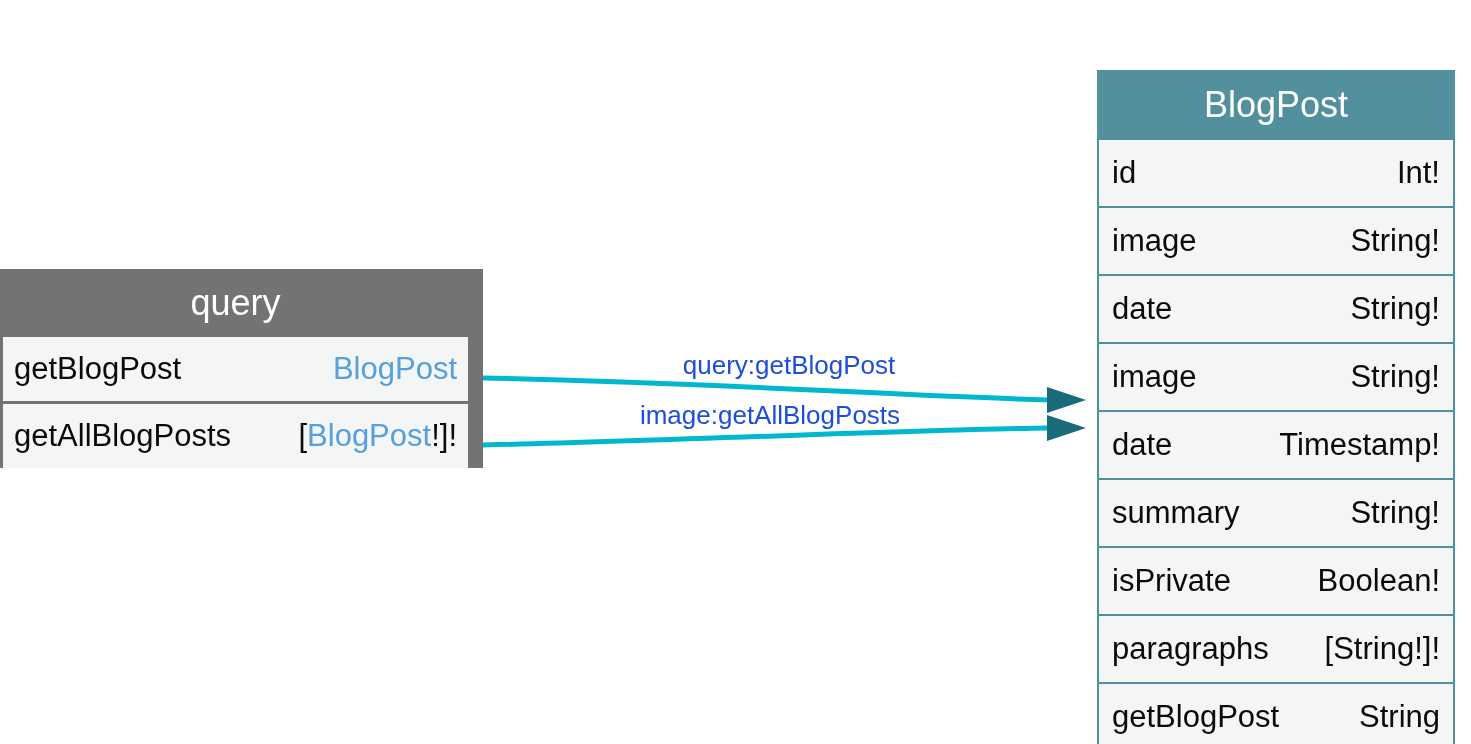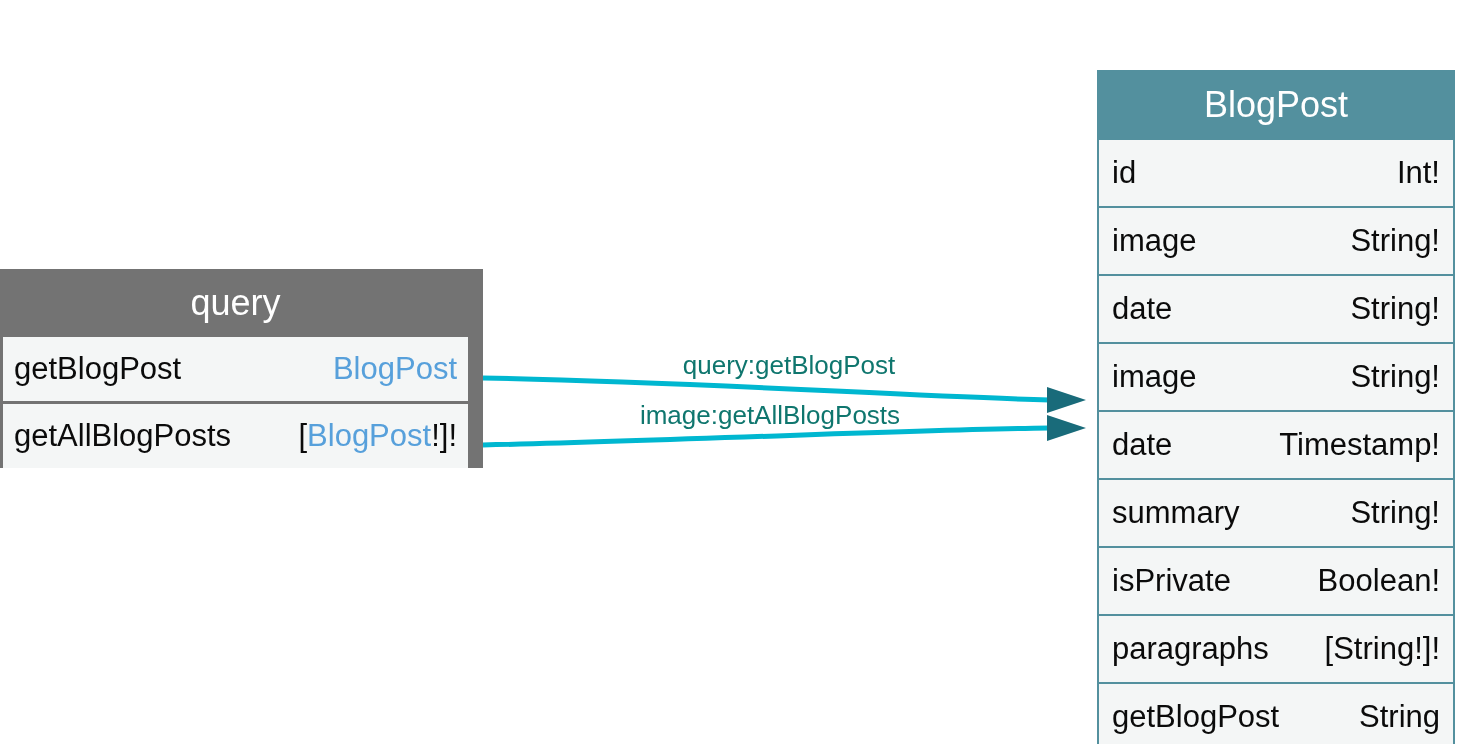--- a/index.html
+++ b/index.html
@@ -83,21 +83,21 @@
     height: 66px;
     padding: 0 13px;
   }
   .blogpost-node .row:not(:last-child) { margin-bottom: 2px; }
 
   .edge-label {
     position: absolute;
     width: 300px;
     text-align: center;
     font-size: 26px;
-    color: #0f766e;
+    color: #1d4ed8;
     white-space: nowrap;
   }
   .edge-label-1 { left: 639px; top: 350px; }
   .edge-label-2 { left: 620px; top: 400px; }
 </style>
 </head>
 <body>
 
 <div class="canvas">
 

